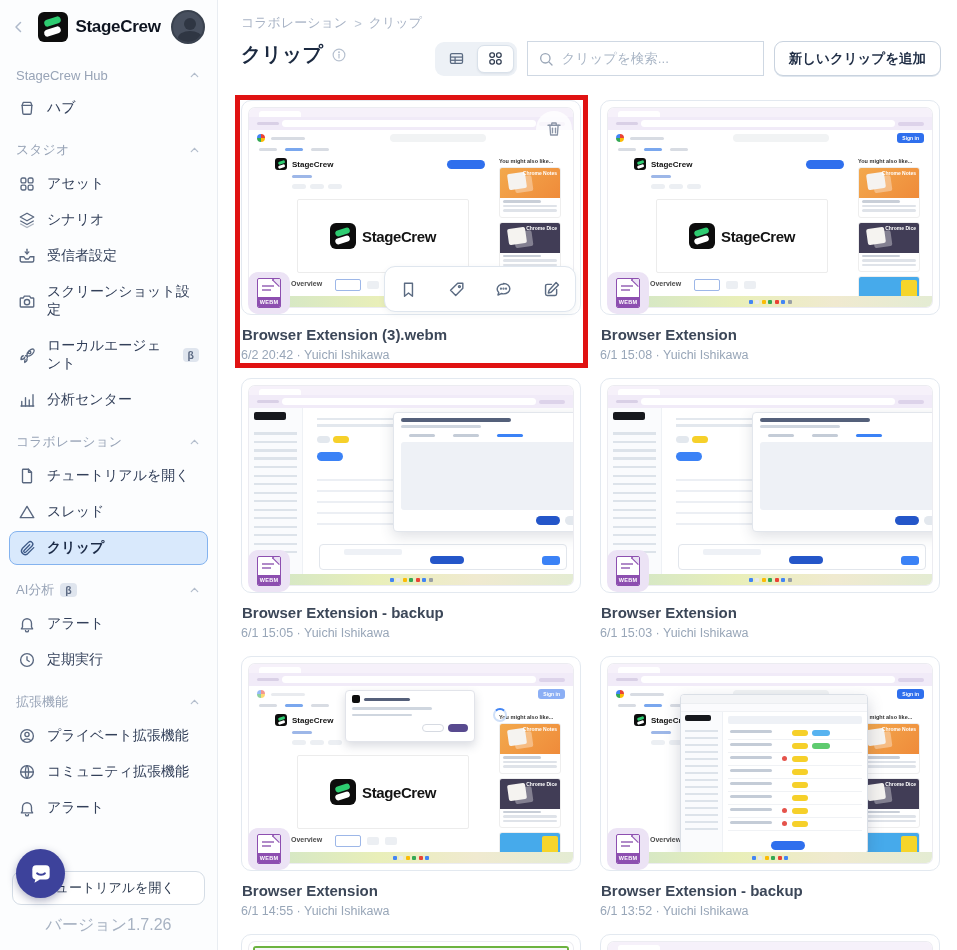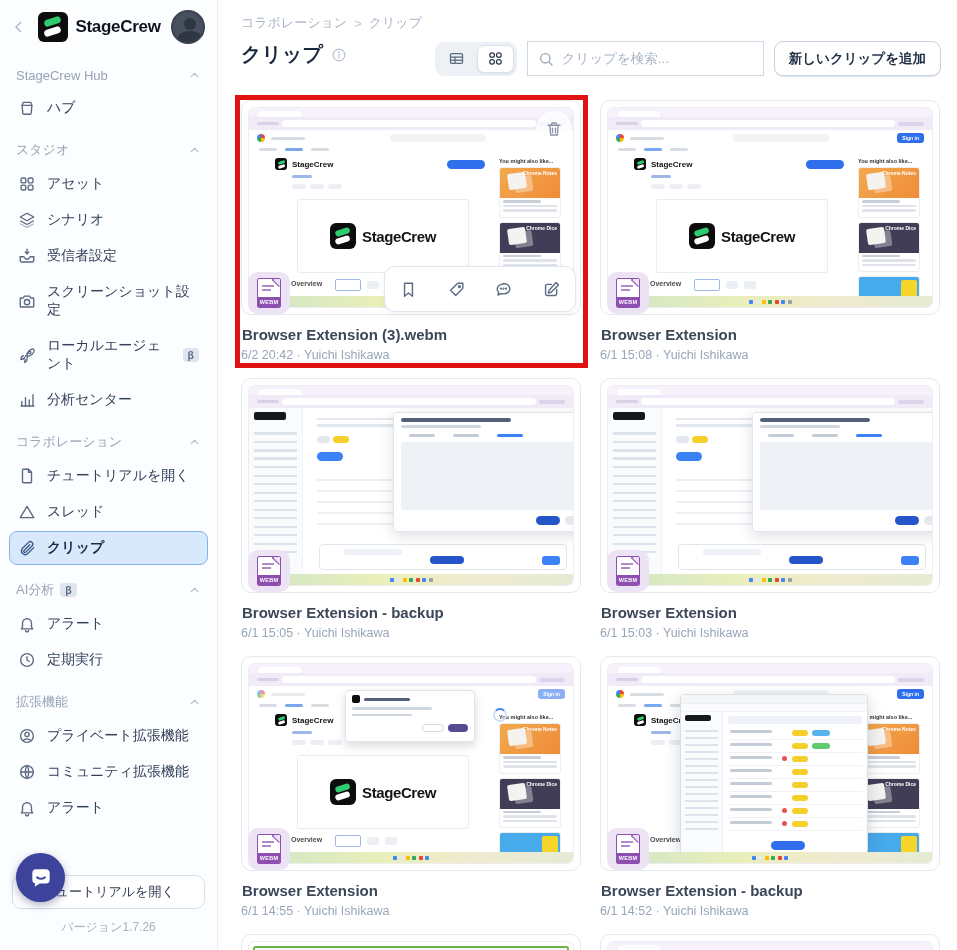--- a/index.html
+++ b/index.html
@@ -30,21 +30,21 @@
   .item { display:flex; align-items:center; gap:11px; margin:2px 9px; padding:7px 8px 7px 8px;
     border-radius:8px; font-size:14px; color:#33405a; cursor:pointer; border:1px solid transparent; }
   .item svg { color:#5a6880; flex:0 0 auto; }
   .item.active { background:#d9e9fc; border-color:#84b3ef; font-weight:700; color:#1c2b47; }
   .item.active svg { color:#3e5a87; }
   .beta { font-size:10.5px; background:#dfe5ee; color:#5d6b84; border-radius:4px; padding:1px 5px; font-weight:700; }
 
   .sb-footer { padding:8px 12px 6px 12px; position:relative; }
   .tut-btn { width:100%; height:34px; background:#fff; border:1px solid #d5dde6; border-radius:9px;
     font-size:13px; color:#2c3a4f; display:flex; align-items:center; justify-content:center; cursor:pointer; }
-  .version { text-align:center; font-size:12px; color:#a7b2c2; padding:10px 0 8px 0; }
+  .version { text-align:center; font-size:16px; color:#a7b2c2; padding:10px 0 8px 0; }
   .chat-fab { position:absolute; left:16px; top:-14px; width:49px; height:49px; border-radius:50%;
     background:#3d429b; box-shadow:0 3px 8px rgba(30,35,90,.35); display:flex; align-items:center; justify-content:center; cursor:pointer; z-index:10; }
 
   
   .main { position:absolute; left:218px; top:0; width:739px; height:950px; background:#fff; padding:14px 16px 0 23px; }
   .breadcrumb { font-size:13px; color:#a9b4c6; display:flex; gap:7px; align-items:center; margin-bottom:9px; }
   .breadcrumb .sep { color:#bcc6d4; }
   .title-row { display:flex; align-items:flex-start; justify-content:space-between; margin-bottom:24px; }
   .pg-title { display:flex; align-items:center; gap:8px; }
   .pg-title h1 { font-size:20px; font-weight:800; color:#1b2940; }
@@ -1060,21 +1060,21 @@
         </div>
         <div class="file-badge">
           <div class="fb-doc">
               <span class="ln" style="top:6px"></span>
               <span class="ln" style="top:10px;width:9px"></span>
               <span class="fb-tag">WEBM</span>
             </div>
         </div>
       </div>
       <div class="c-title">Browser Extension - backup</div>
-      <div class="c-meta">6/1 14:52 · Yuichi Ishikawa</div>
+      <div class="c-meta">6/1 13:52 · Yuichi Ishikawa</div>
     </div>
 
     <div class="cell">
       <div class="thumb-card">
         <div class="shot greenrec">
           <div class="inner">
               <div class="gr-tabs"></div>
             </div>
         </div>
       </div>

